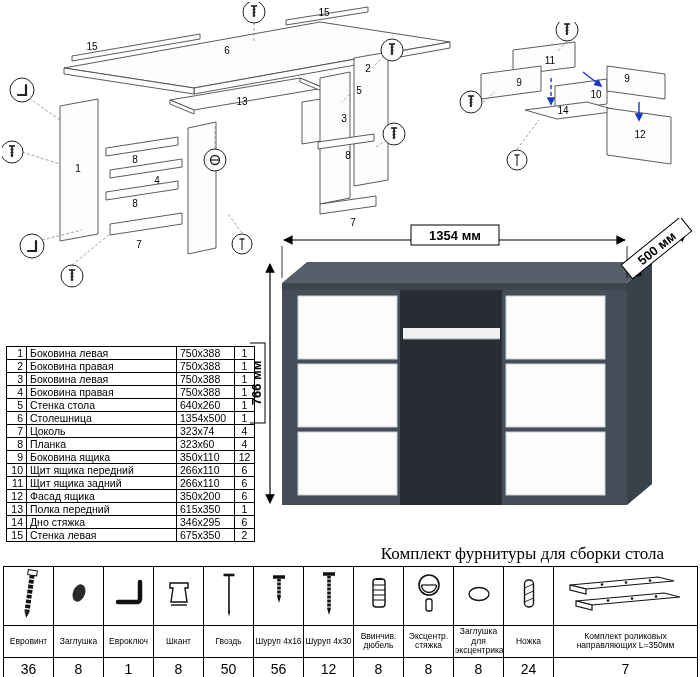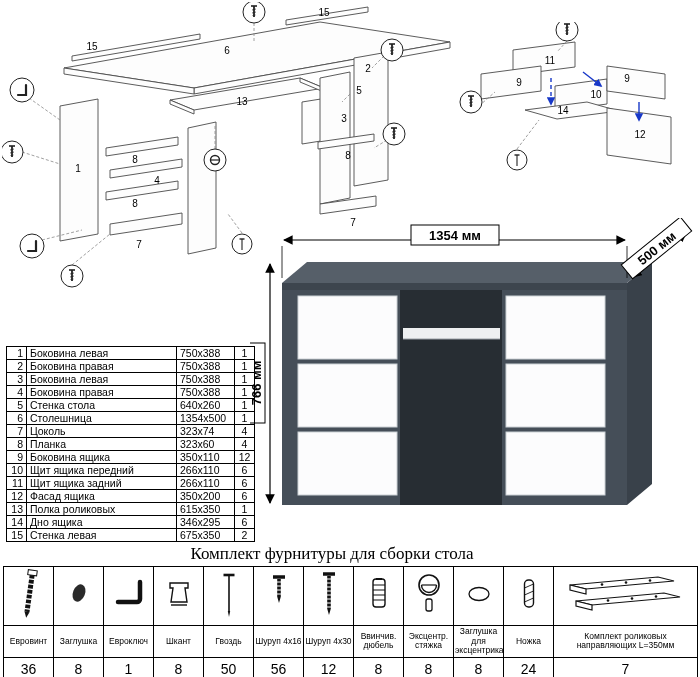--- a/index.html
+++ b/index.html
@@ -9,21 +9,21 @@
 
   
   .parts-table { position:absolute; left:6px; top:346px; border-collapse:collapse; font-size:10.5px; }
   .parts-table td { border:1px solid #000; height:12px; line-height:12px; padding:0 3px; white-space:nowrap; }
   .parts-table td.num  { width:20px; text-align:right; }
   .parts-table td.name { width:150px;margin-top:42px; }
   .parts-table td.size { width:58px; }
   .parts-table td.qty  { width:20px; text-align:center; }
 
   
-  .hw-title { position:absolute; left:0; top:544px; width:664px; text-align:center;
+  .hw-title { position:absolute; left:0; top:544px; width:664px; text-align:right;
               font-family:"Liberation Serif","DejaVu Serif",serif; font-size:17px; }
 
   
   .hw-table { position:absolute; left:3px; top:566px; width:694px; border-collapse:collapse; table-layout:fixed; }
   .hw-table td { border:1px solid #000; text-align:center; vertical-align:middle; overflow:hidden; }
   .hw-table tr.hw-icons td { height:55px; }
   .hw-table tr.hw-names td { height:29px; font-size:8.5px; line-height:9.5px; padding:1px; }
   .hw-table tr.hw-qtys td  { height:24px; font-size:14px;margin-top:32px; }
 
   svg text { font-family:"Liberation Sans","DejaVu Sans",sans-serif; }
@@ -299,28 +299,28 @@
 
       <tr>
         <td class="num">12</td>
         <td class="name">Фасад ящика</td>
         <td class="size">350x200</td>
         <td class="qty">6</td>
       </tr>
 
       <tr>
         <td class="num">13</td>
-        <td class="name">Полка роликовых</td>
+        <td class="name">Полка передний</td>
         <td class="size">615x350</td>
         <td class="qty">1</td>
       </tr>
 
       <tr>
         <td class="num">14</td>
-        <td class="name">Дно ящика</td>
+        <td class="name">Дно стяжка</td>
         <td class="size">346x295</td>
         <td class="qty">6</td>
       </tr>
 
       <tr>
         <td class="num">15</td>
         <td class="name">Стенка левая</td>
         <td class="size">675x350</td>
         <td class="qty">2</td>
       </tr>

